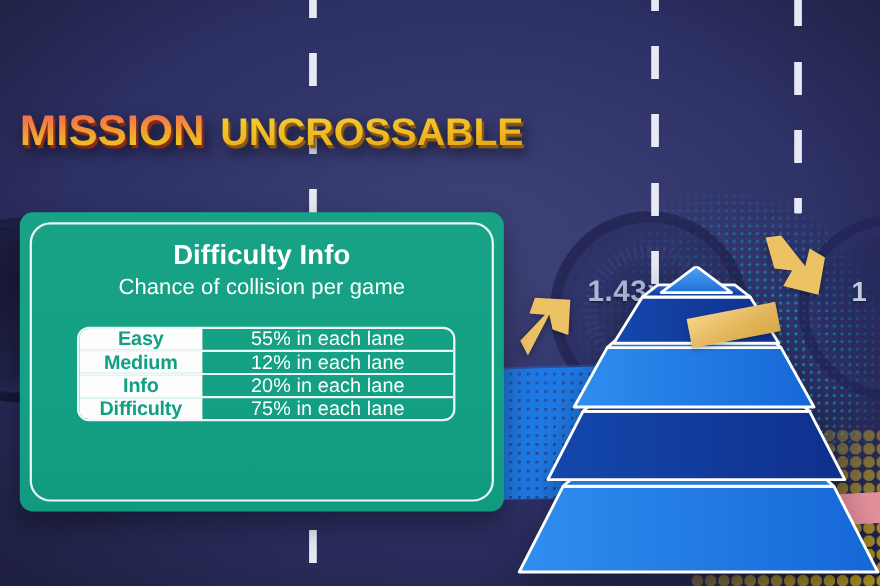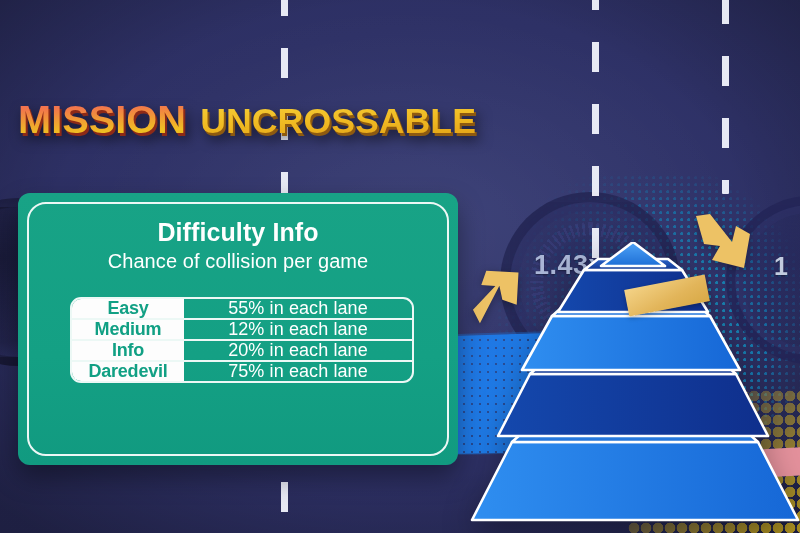--- a/index.html
+++ b/index.html
@@ -334,19 +334,19 @@
       </div>
       <div class="trow">
         <div class="tc-name">Medium</div>
         <div class="tc-val">12% in each lane</div>
       </div>
       <div class="trow">
         <div class="tc-name">Info</div>
         <div class="tc-val">20% in each lane</div>
       </div>
       <div class="trow">
-        <div class="tc-name">Daredevil</div>
+        <div class="tc-name">Difficulty</div>
         <div class="tc-val">75% in each lane</div>
       </div>
     </div>
   </div>
 
 </div>
 
 </body></html>

